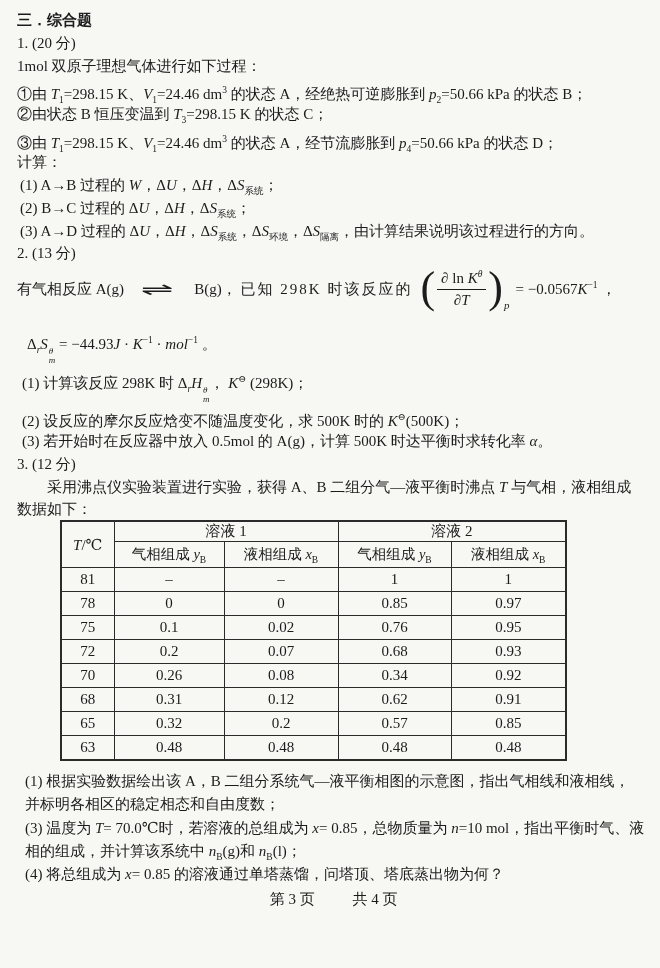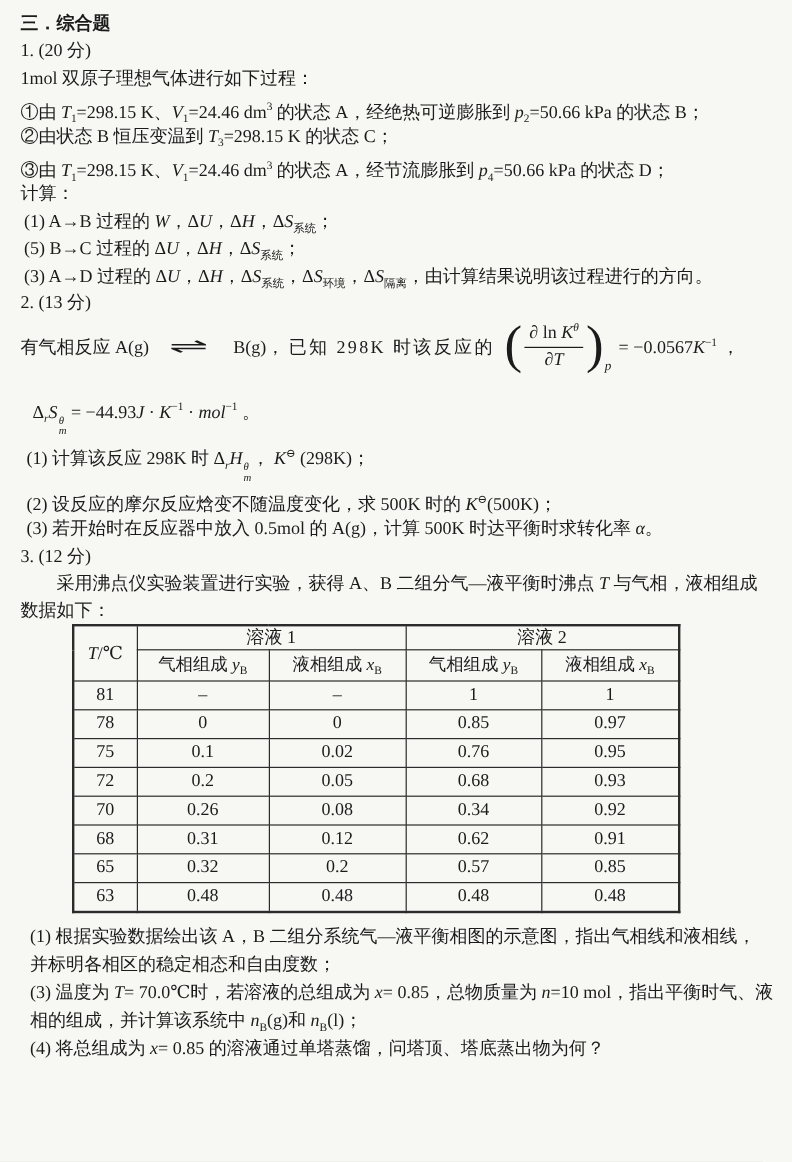--- a/index.html
+++ b/index.html
@@ -72,21 +72,21 @@
 
   <div class="line h24 bold">三．综合题</div>
 
   <div class="line">1. (20 分)</div>
   <div class="line">1mol 双原子理想气体进行如下过程：</div>
   <div class="line h24"><span class="seg-n">①由 </span><span class="seg-i">T</span><span class="seg-sub">1</span><span class="seg-n">=298.15 K、</span><span class="seg-i">V</span><span class="seg-sub">1</span><span class="seg-n">=24.46 dm</span><span class="seg-sup">3</span><span class="seg-n"> 的状态 A，经绝热可逆膨胀到 </span><span class="seg-i">p</span><span class="seg-sub">2</span><span class="seg-n">=50.66 kPa 的状态 B；</span></div>
   <div class="line h25"><span class="seg-n">②由状态 B 恒压变温到 </span><span class="seg-i">T</span><span class="seg-sub">3</span><span class="seg-n">=298.15 K 的状态 C；</span></div>
   <div class="line h24"><span class="seg-n">③由 </span><span class="seg-i">T</span><span class="seg-sub">1</span><span class="seg-n">=298.15 K、</span><span class="seg-i">V</span><span class="seg-sub">1</span><span class="seg-n">=24.46 dm</span><span class="seg-sup">3</span><span class="seg-n"> 的状态 A，经节流膨胀到 </span><span class="seg-i">p</span><span class="seg-sub">4</span><span class="seg-n">=50.66 kPa 的状态 D；</span></div>
   <div class="line">计算：</div>
   <div class="line ml3"><span class="seg-n">(1) A→B 过程的 </span><span class="seg-i">W</span><span class="seg-n">，Δ</span><span class="seg-i">U</span><span class="seg-n">，Δ</span><span class="seg-i">H</span><span class="seg-n">，Δ</span><span class="seg-i">S</span><span class="seg-sub">系统</span><span class="seg-n">；</span></div>
-  <div class="line ml3"><span class="seg-n">(5) B→C 过程的 Δ</span><span class="seg-i">U</span><span class="seg-n">，Δ</span><span class="seg-i">H</span><span class="seg-n">，Δ</span><span class="seg-i">S</span><span class="seg-sub">系统</span><span class="seg-n">；</span></div>
+  <div class="line ml3"><span class="seg-n">(2) B→C 过程的 Δ</span><span class="seg-i">U</span><span class="seg-n">，Δ</span><span class="seg-i">H</span><span class="seg-n">，Δ</span><span class="seg-i">S</span><span class="seg-sub">系统</span><span class="seg-n">；</span></div>
   <div class="line ml3"><span class="seg-n">(3) A→D 过程的 Δ</span><span class="seg-i">U</span><span class="seg-n">，Δ</span><span class="seg-i">H</span><span class="seg-n">，Δ</span><span class="seg-i">S</span><span class="seg-sub">系统</span><span class="seg-n">，Δ</span><span class="seg-i">S</span><span class="seg-sub">环境</span><span class="seg-n">，Δ</span><span class="seg-i">S</span><span class="seg-sub">隔离</span><span class="seg-n">，由计算结果说明该过程进行的方向。</span></div>
 
   <div class="line h20">2. (13 分)</div>
 
   <div class="rxn-line">
     <span>有气相反应 A(g)</span>
     <span class="eq-arrow">⇌</span>
     <span class="rxn-mid"><span class="seg-n">B(g)， </span><span class="seg-sp">已知 298K 时该反应的</span></span>
     <span class="paren">(</span>
     <span class="frac">
@@ -151,21 +151,21 @@
     <tr class="d-row">
       <td>75</td>
       <td>0.1</td>
       <td>0.02</td>
       <td>0.76</td>
       <td>0.95</td>
     </tr>
     <tr class="d-row">
       <td>72</td>
       <td>0.2</td>
-      <td>0.05</td>
+      <td>0.07</td>
       <td>0.68</td>
       <td>0.93</td>
     </tr>
     <tr class="d-row">
       <td>70</td>
       <td>0.26</td>
       <td>0.08</td>
       <td>0.34</td>
       <td>0.92</td>
     </tr>
@@ -194,14 +194,18 @@
     </table>
 
   <div class="q-block">
     <div class="line ml8">(1) 根据实验数据绘出该 A，B 二组分系统气—液平衡相图的示意图，指出气相线和液相线，</div>
     <div class="line ml8">并标明各相区的稳定相态和自由度数；</div>
     <div class="line h24 ml8"><span class="seg-n">(3) 温度为 </span><span class="seg-i">T</span><span class="seg-n">= 70.0℃时，若溶液的总组成为 </span><span class="seg-i">x</span><span class="seg-n">= 0.85，总物质量为 </span><span class="seg-i">n</span><span class="seg-n">=10 mol，指出平衡时气、液</span></div>
     <div class="line ml8"><span class="seg-n">相的组成，并计算该系统中 </span><span class="seg-i">n</span><span class="seg-sub">B</span><span class="seg-n">(g)和 </span><span class="seg-i">n</span><span class="seg-sub">B</span><span class="seg-n">(l)；</span></div>
     <div class="line ml8"><span class="seg-n">(4) 将总组成为 </span><span class="seg-i">x</span><span class="seg-n">= 0.85 的溶液通过单塔蒸馏，问塔顶、塔底蒸出物为何？</span></div>
   </div>
 
+  <div class="footer">
+    <span class="fpart">第 3 页</span>
+    <span class="fpart">共 4 页</span>
+  </div>
 
 </div>
 
 </body></html>

